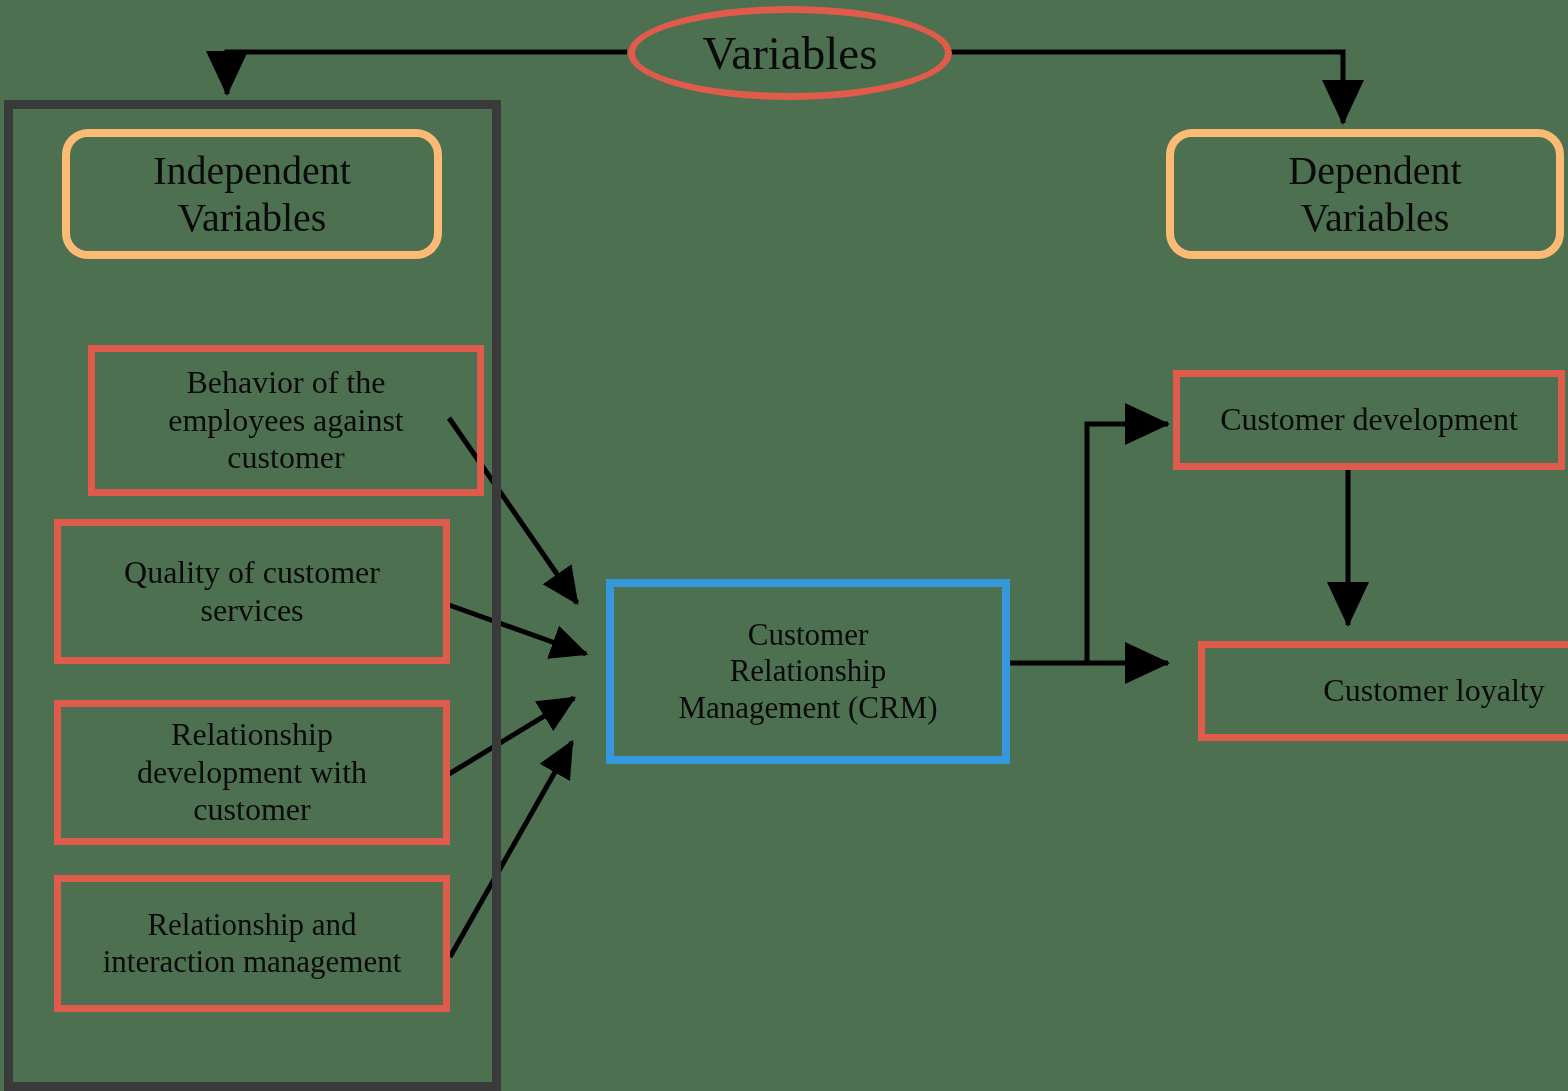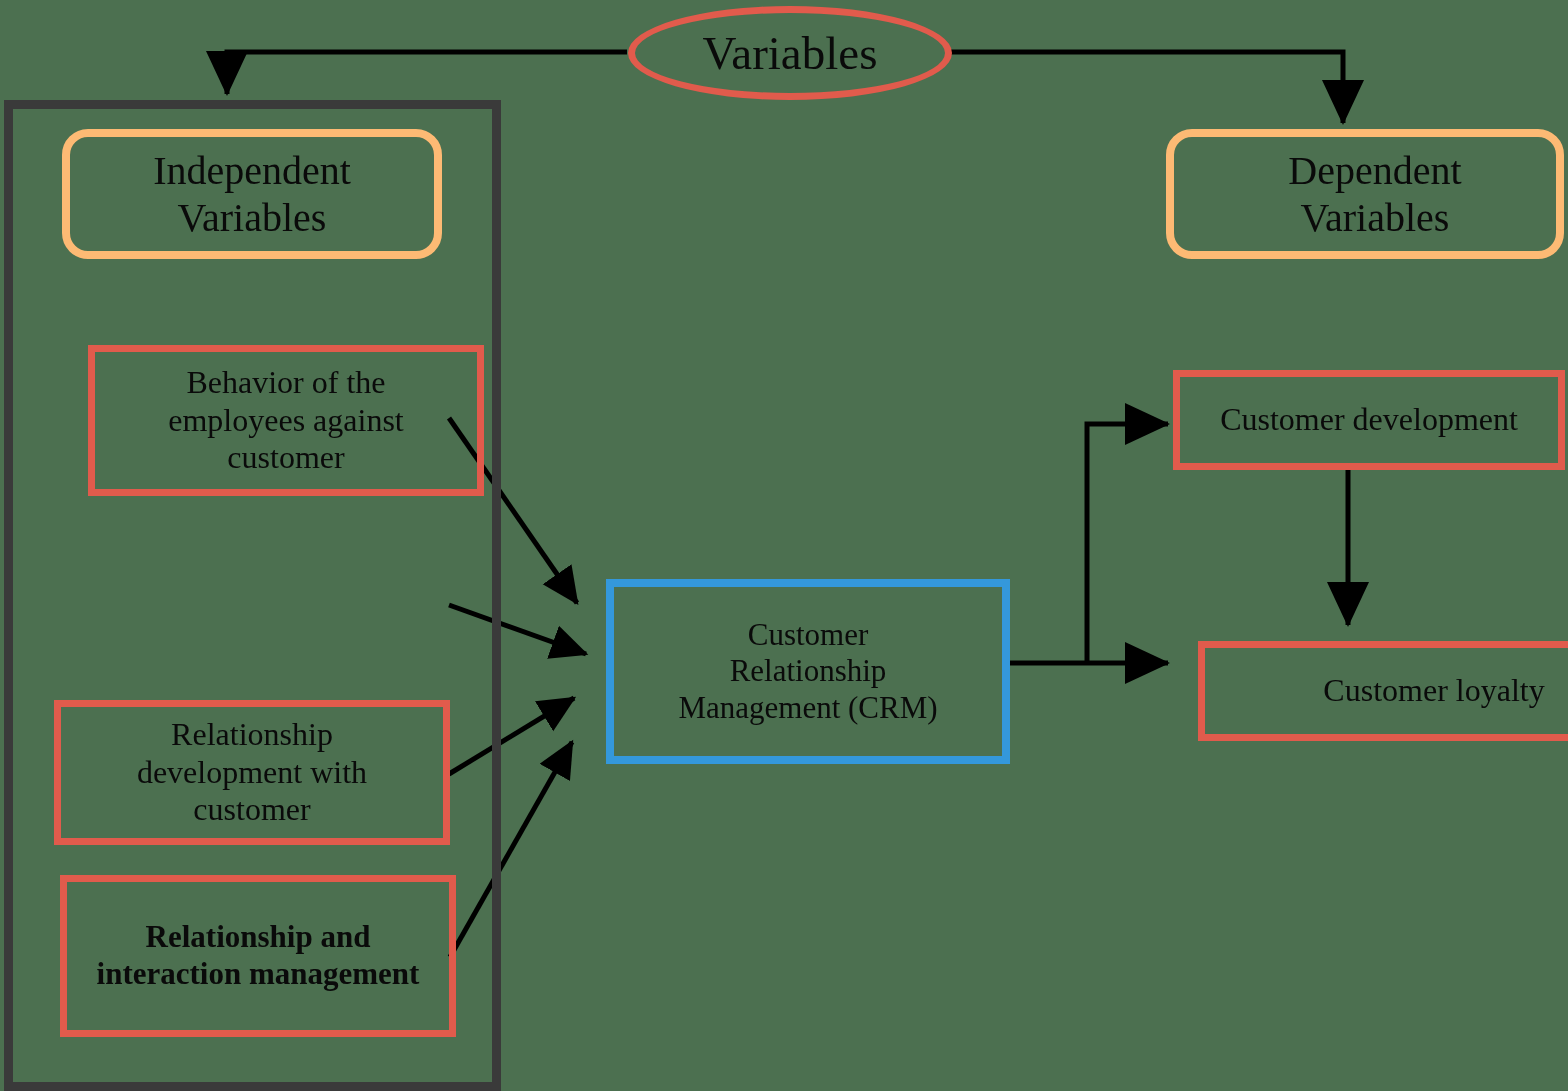--- a/index.html
+++ b/index.html
@@ -132,28 +132,32 @@
     <span class="label t-head">Independent
 Variables</span>
   </div>
 
   <div class="node box-red" style="left:54px; top:345px; width:396px; height:151px;margin-left:34px;">
     <span class="label t-leaf">Behavior of the
 employees against
 customer</span>
   </div>
 
+  <div class="node box-red" style="left:54px; top:519px; width:396px; height:145px;">
+    <span class="label t-leaf">Quality of customer
+services</span>
+  </div>
 
   <div class="node box-red" style="left:54px; top:700px; width:396px; height:145px;">
     <span class="label t-leaf">Relationship
 development with
 customer</span>
   </div>
 
-  <div class="node box-red" style="left:60px; top:875px; width:396px; height:162px;font-weight:bold;">
+  <div class="node box-red" style="left:54px; top:875px; width:396px; height:137px;">
     <span class="label t-leaf-sm">Relationship and
 interaction management</span>
   </div>
 
   <div class="node box-blue" style="left:606px; top:579px; width:404px; height:185px;">
     <span class="label t-crm">Customer
 Relationship
 Management (CRM)</span>
   </div>
 

